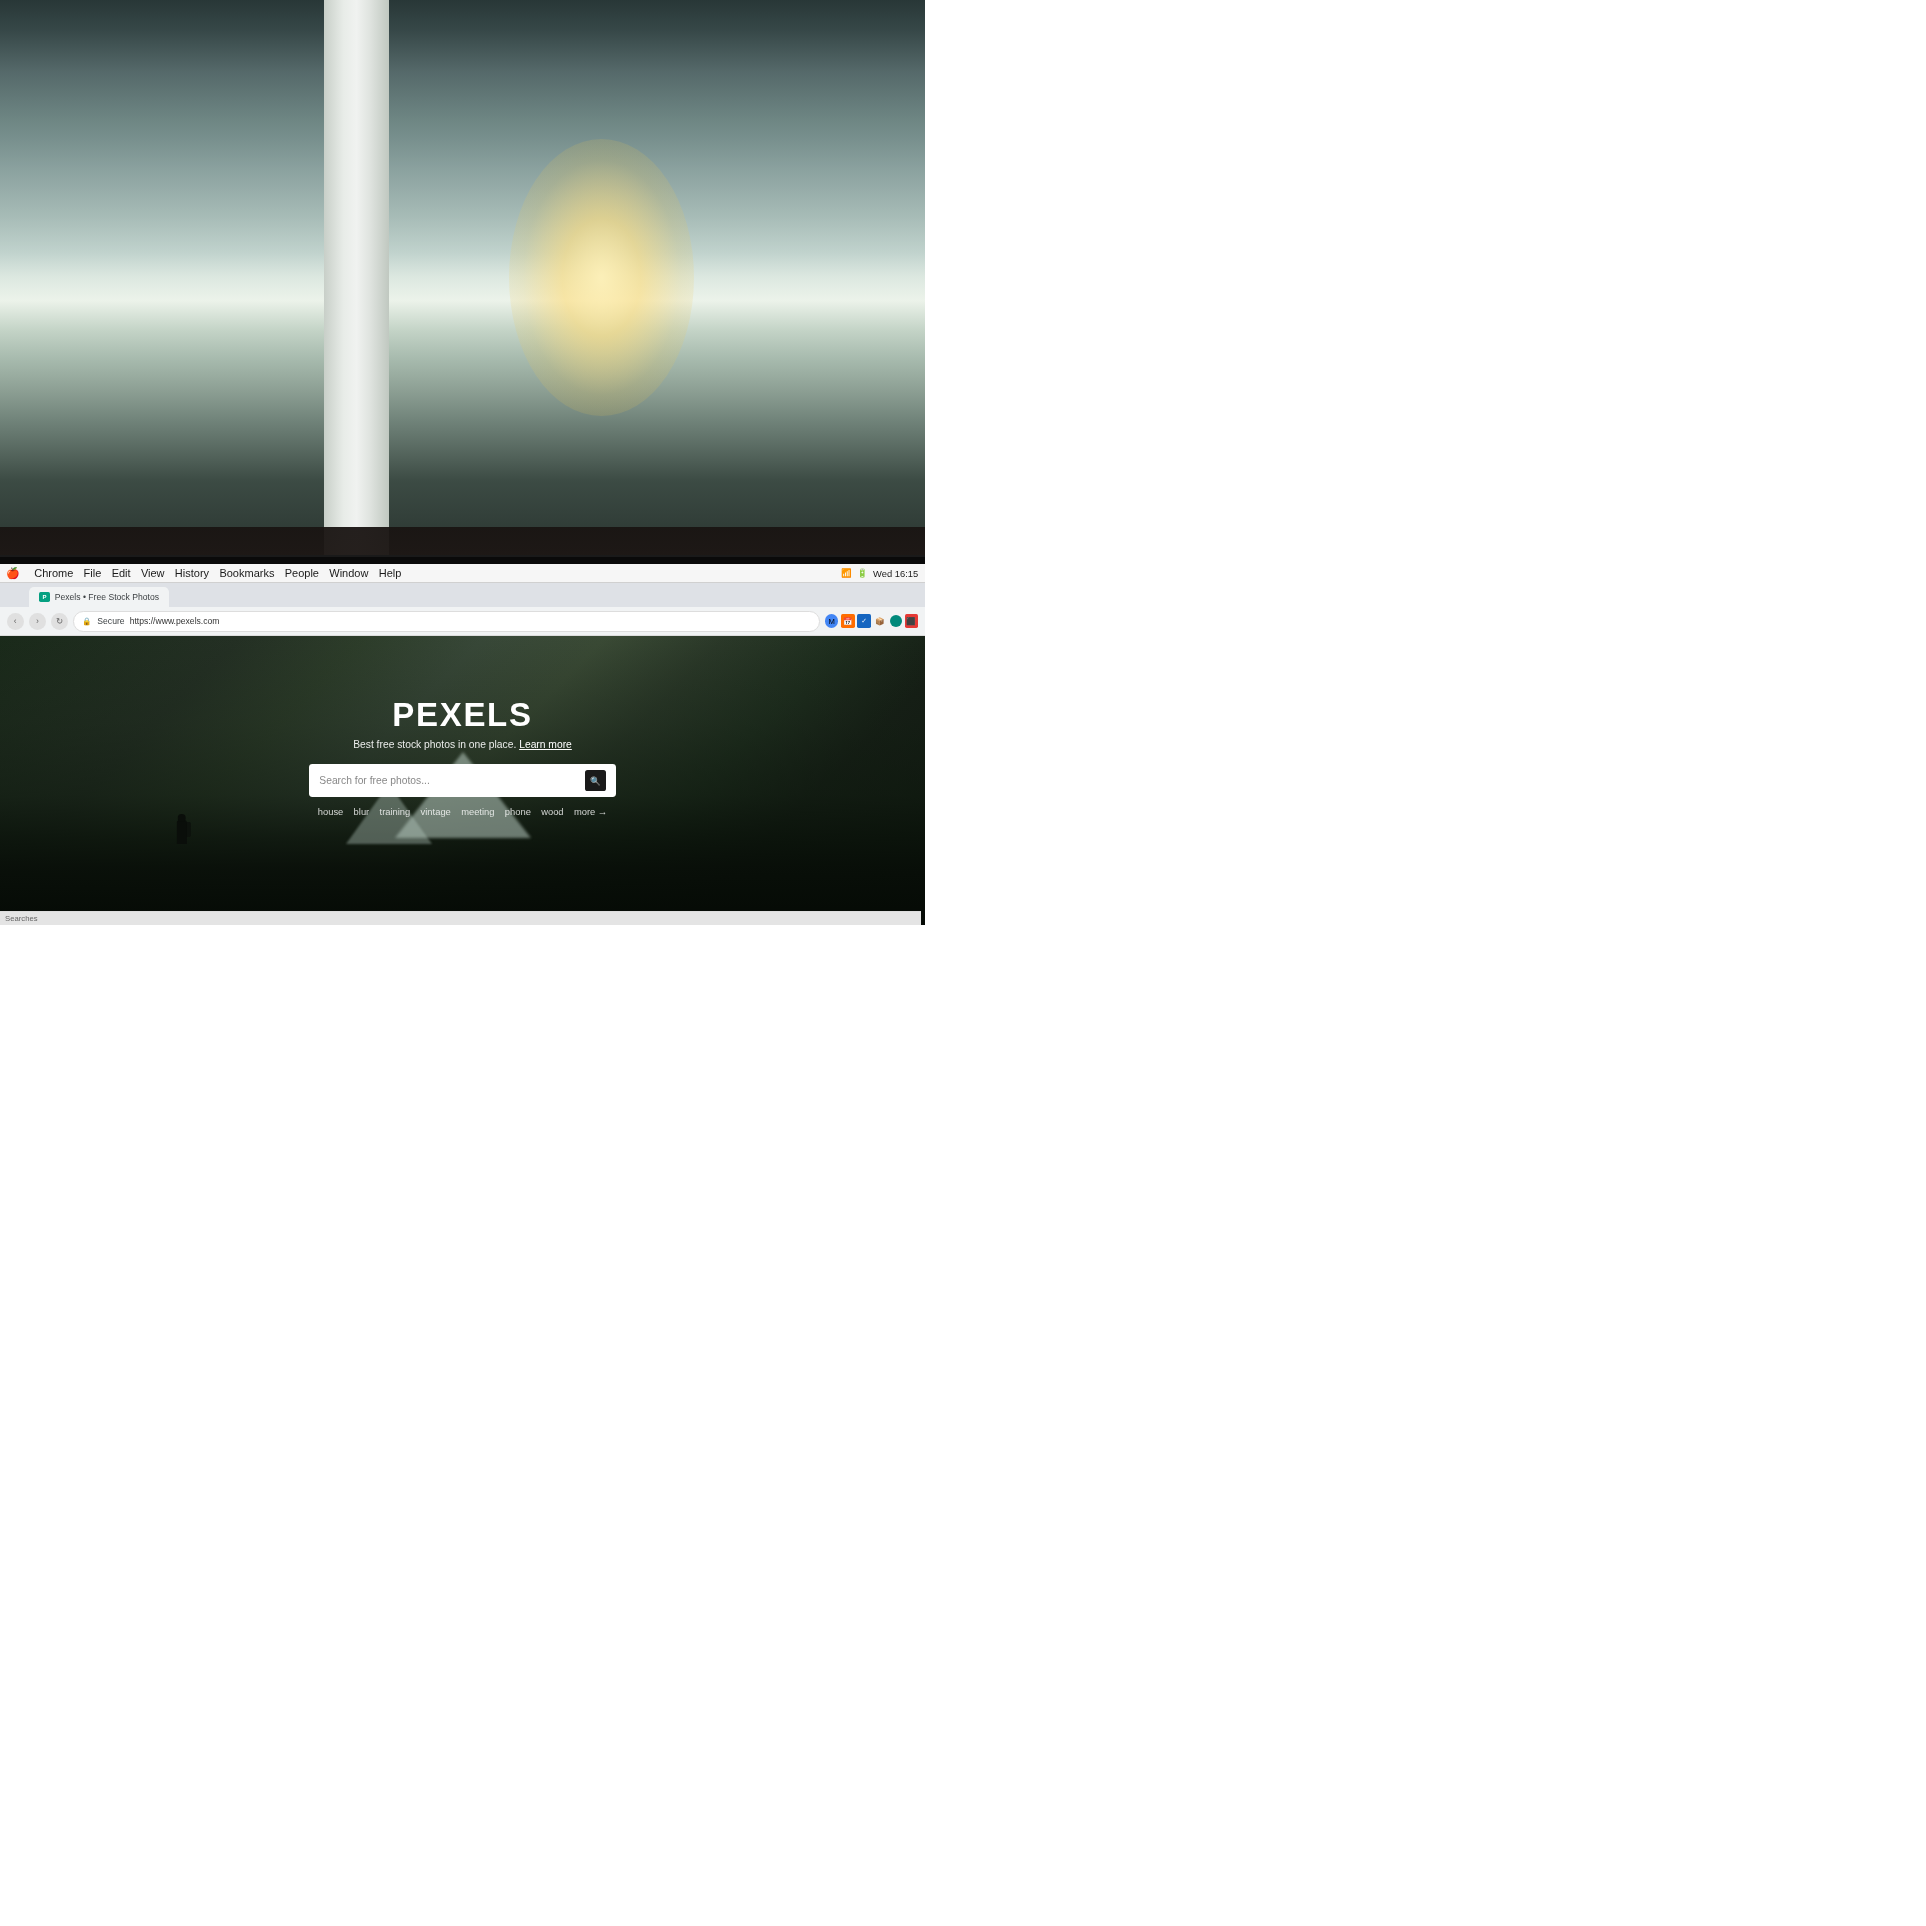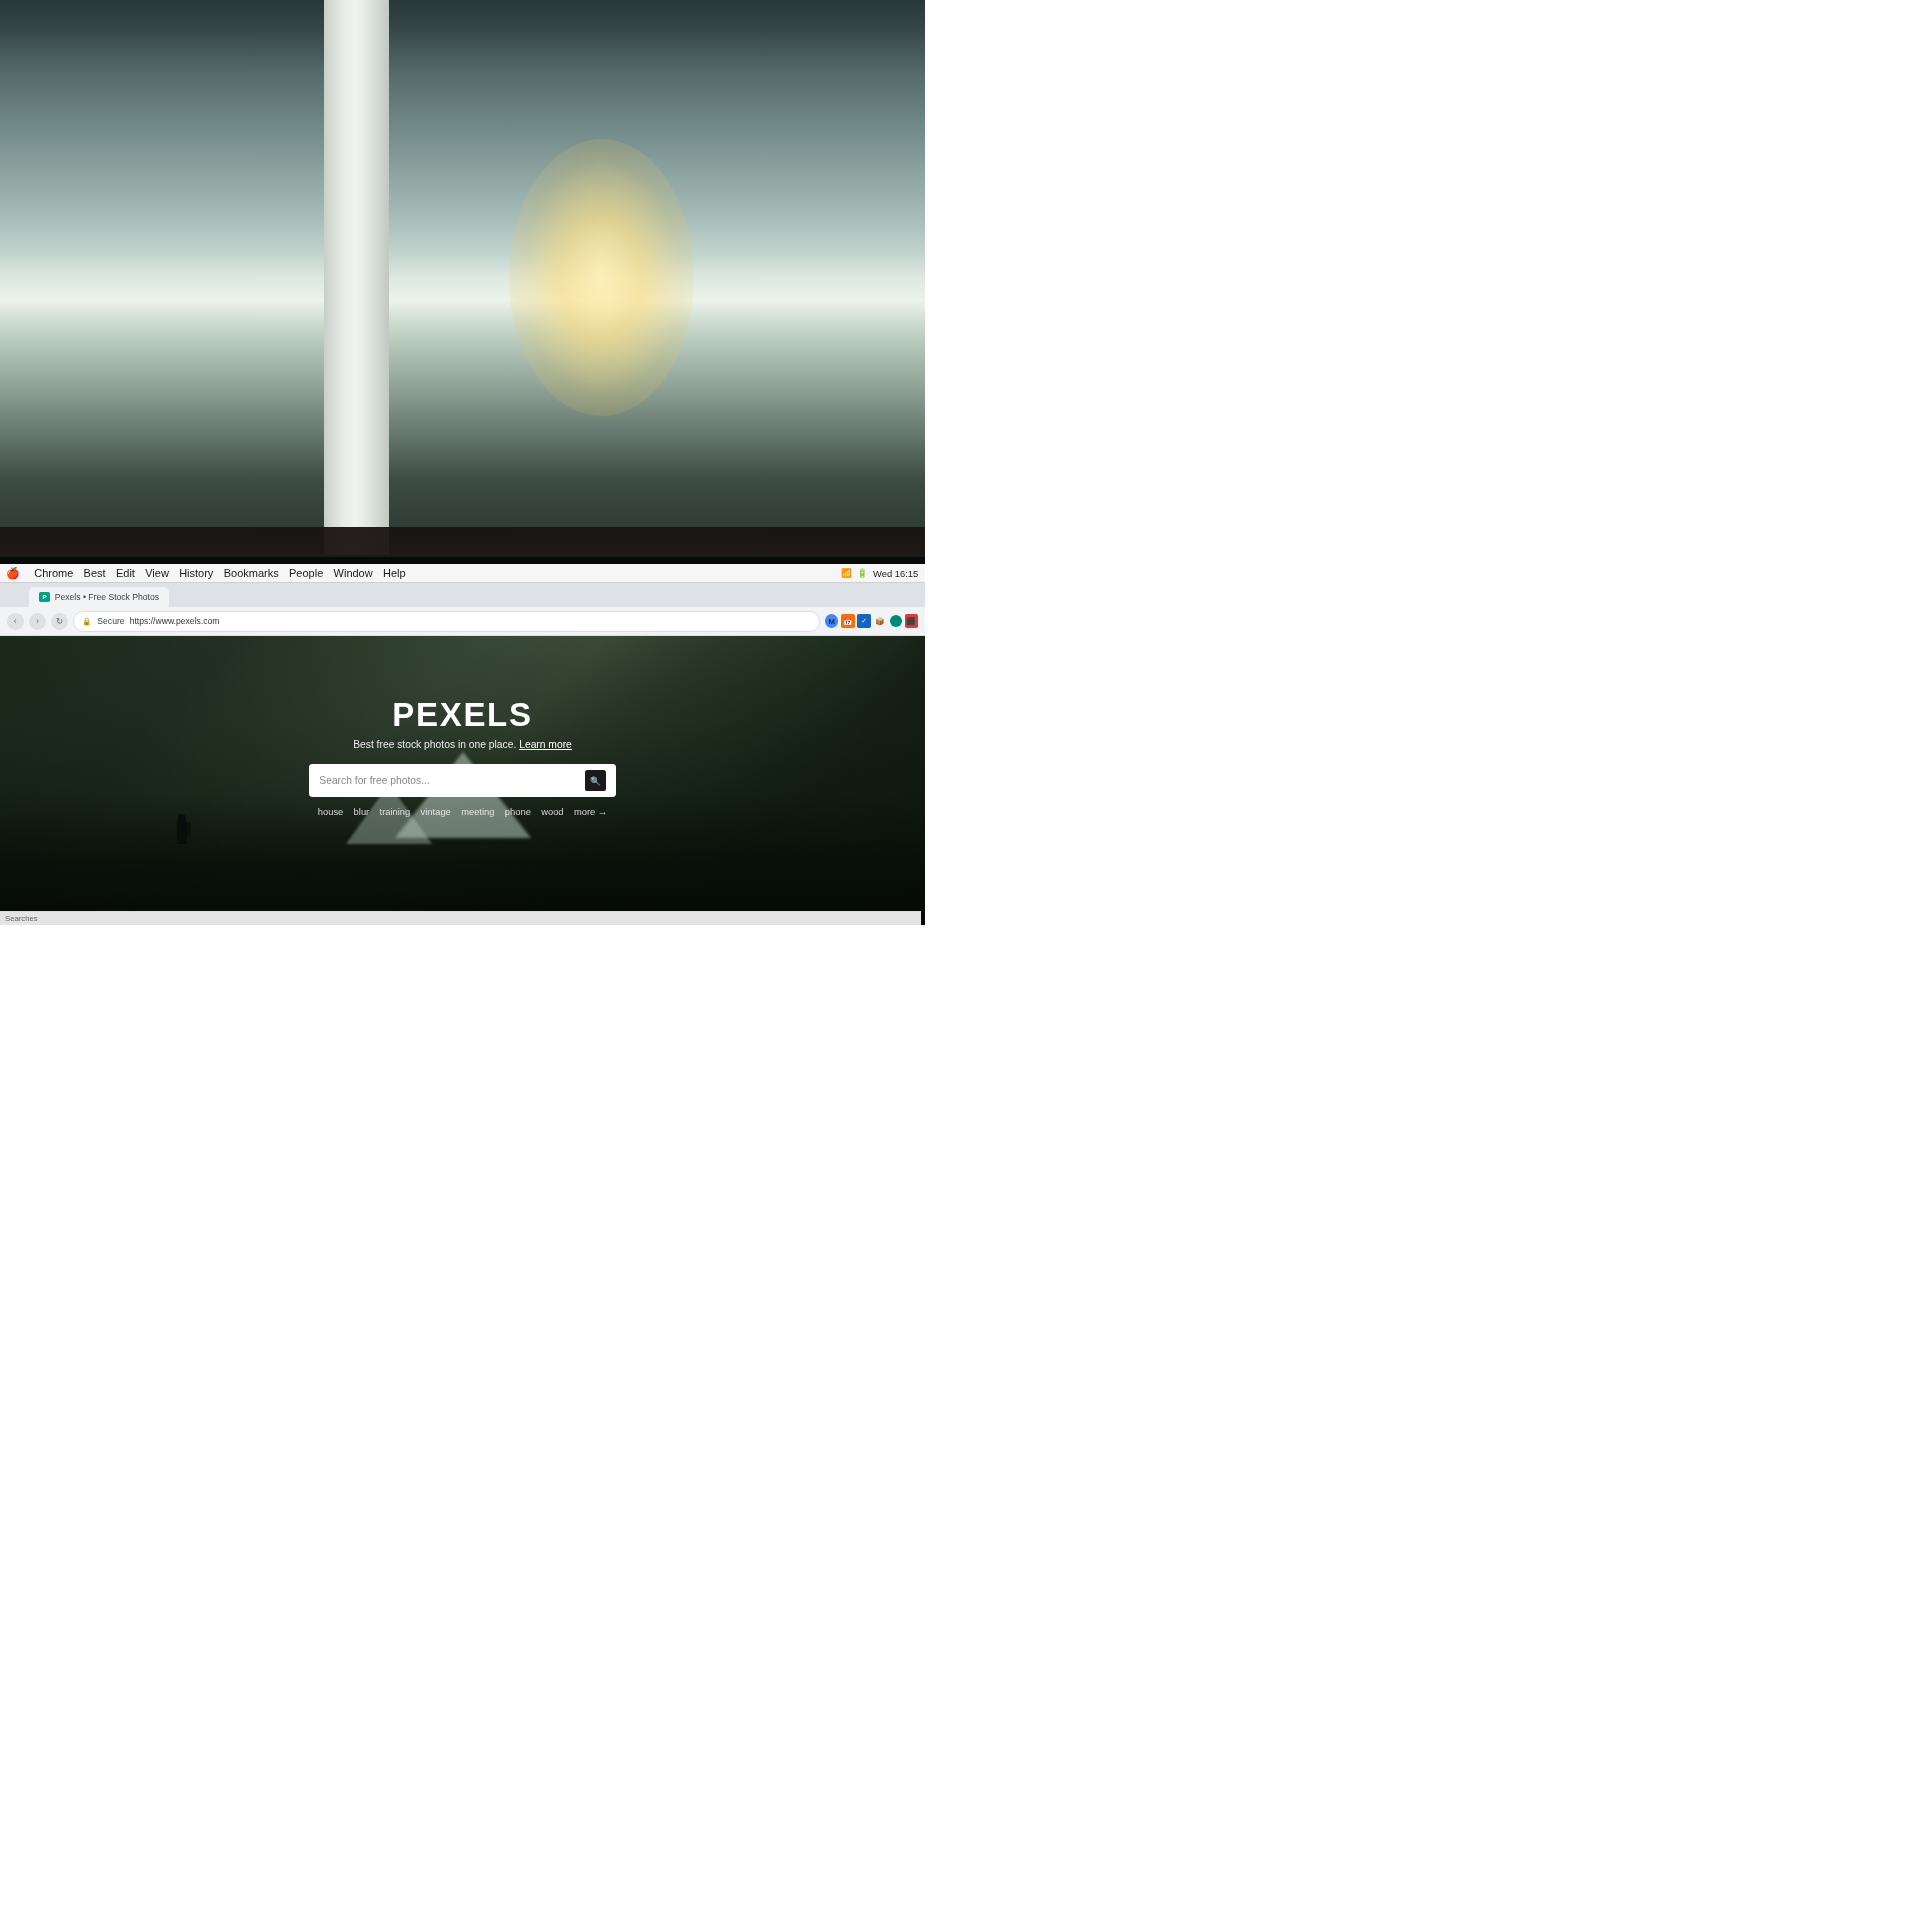--- a/index.html
+++ b/index.html
@@ -561,21 +561,21 @@
 <div class="floor-area"></div>
 
 <div class="monitor-bezel"></div>
 
 <div class="monitor-screen">
 
   <div class="macos-menubar">
     <div class="menubar-left">
       <span class="menubar-apple">🍎</span>
       <span class="menubar-item">Chrome</span>
-      <span class="menubar-item">Best</span>
+      <span class="menubar-item">File</span>
       <span class="menubar-item">Edit</span>
       <span class="menubar-item">View</span>
       <span class="menubar-item">History</span>
       <span class="menubar-item">Bookmarks</span>
       <span class="menubar-item">People</span>
       <span class="menubar-item">Window</span>
       <span class="menubar-item">Help</span>
     </div>
     <div class="menubar-right">
       <span class="menubar-icon-item">📶</span>

